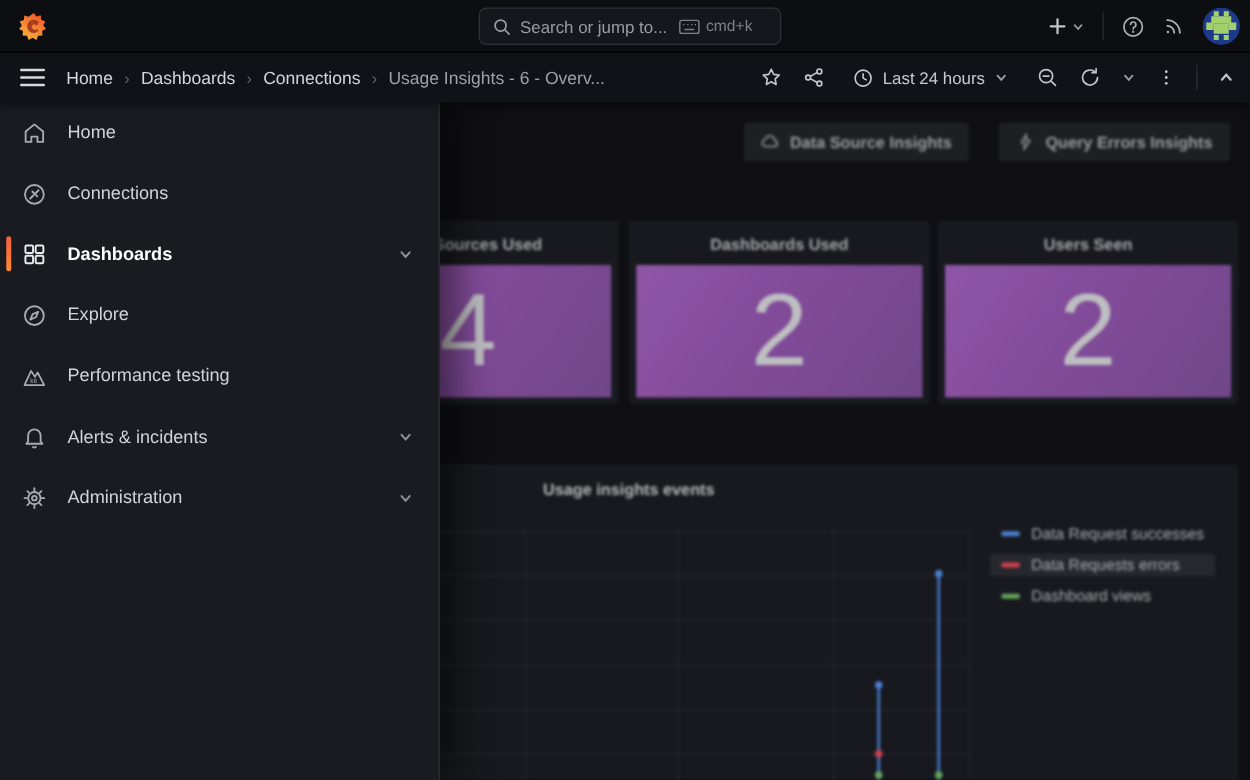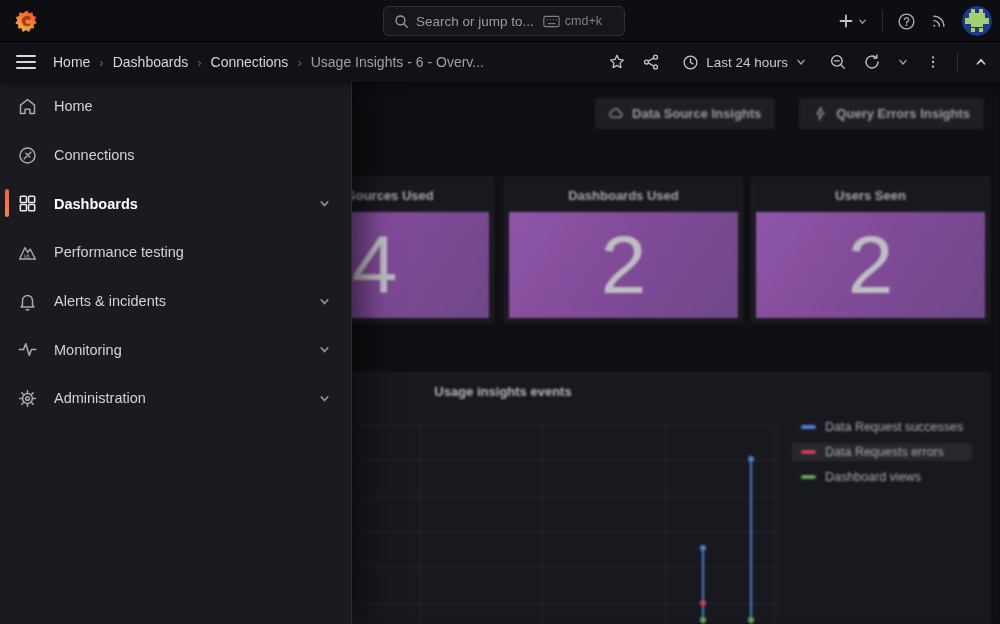--- a/index.html
+++ b/index.html
@@ -347,20 +347,29 @@
           </svg>
       </span>
       <span class="nav-label">Dashboards</span>
       <span class="nav-chevron">
         <svg width="13" height="13" viewBox="0 0 16 16" fill="none" stroke="currentColor" stroke-width="2" stroke-linecap="round">
             <polyline points="4,6 8,10.5 12,6"></polyline>
           </svg>
       </span>
     </div>
 
+    <div class="nav-item">
+      <span class="nav-icon">
+        <svg width="21" height="21" viewBox="0 0 24 24" fill="none" stroke="currentColor" stroke-width="1.7" stroke-linejoin="round">
+            <circle cx="12" cy="12" r="8.6"></circle>
+            <path d="M15.5 8.5l-2.2 5-5 2.2 2.2-5z"></path>
+          </svg>
+      </span>
+      <span class="nav-label">Explore</span>
+    </div>
 
     <div class="nav-item">
       <span class="nav-icon">
         <svg width="21" height="21" viewBox="0 0 24 24" fill="none" stroke="currentColor" stroke-width="1.6" stroke-linejoin="round">
             <path d="M3 19.5 9 6.5l3.5 5.5 2.5-4 6 11.5z"></path>
             <text x="8.2" y="18" font-size="6" fill="currentColor" stroke="none" font-family="Liberation Sans, sans-serif">k6</text>
           </svg>
       </span>
       <span class="nav-label">Performance testing</span>
     </div>
@@ -373,33 +382,20 @@
           </svg>
       </span>
       <span class="nav-label">Alerts &amp; incidents</span>
       <span class="nav-chevron">
         <svg width="13" height="13" viewBox="0 0 16 16" fill="none" stroke="currentColor" stroke-width="2" stroke-linecap="round">
             <polyline points="4,6 8,10.5 12,6"></polyline>
           </svg>
       </span>
     </div>
 
-    <div class="nav-item">
-      <span class="nav-icon">
-        <svg width="21" height="21" viewBox="0 0 24 24" fill="none" stroke="currentColor" stroke-width="1.8" stroke-linecap="round" stroke-linejoin="round">
-            <polyline points="2.5,12 7.5,12 10,5.5 14,18.5 16.5,12 21.5,12"></polyline>
-          </svg>
-      </span>
-      <span class="nav-label">Monitoring</span>
-      <span class="nav-chevron">
-        <svg width="13" height="13" viewBox="0 0 16 16" fill="none" stroke="currentColor" stroke-width="2" stroke-linecap="round">
-            <polyline points="4,6 8,10.5 12,6"></polyline>
-          </svg>
-      </span>
-    </div>
 
     <div class="nav-item">
       <span class="nav-icon">
         <svg width="21" height="21" viewBox="0 0 24 24" fill="none" stroke="currentColor" stroke-width="1.7" stroke-linecap="round">
             <circle cx="12" cy="12" r="5.6"></circle>
             <circle cx="12" cy="12" r="2.1"></circle>
             <line x1="12" y1="3" x2="12" y2="5.2"></line>
             <line x1="12" y1="18.8" x2="12" y2="21"></line>
             <line x1="3" y1="12" x2="5.2" y2="12"></line>
             <line x1="18.8" y1="12" x2="21" y2="12"></line>

